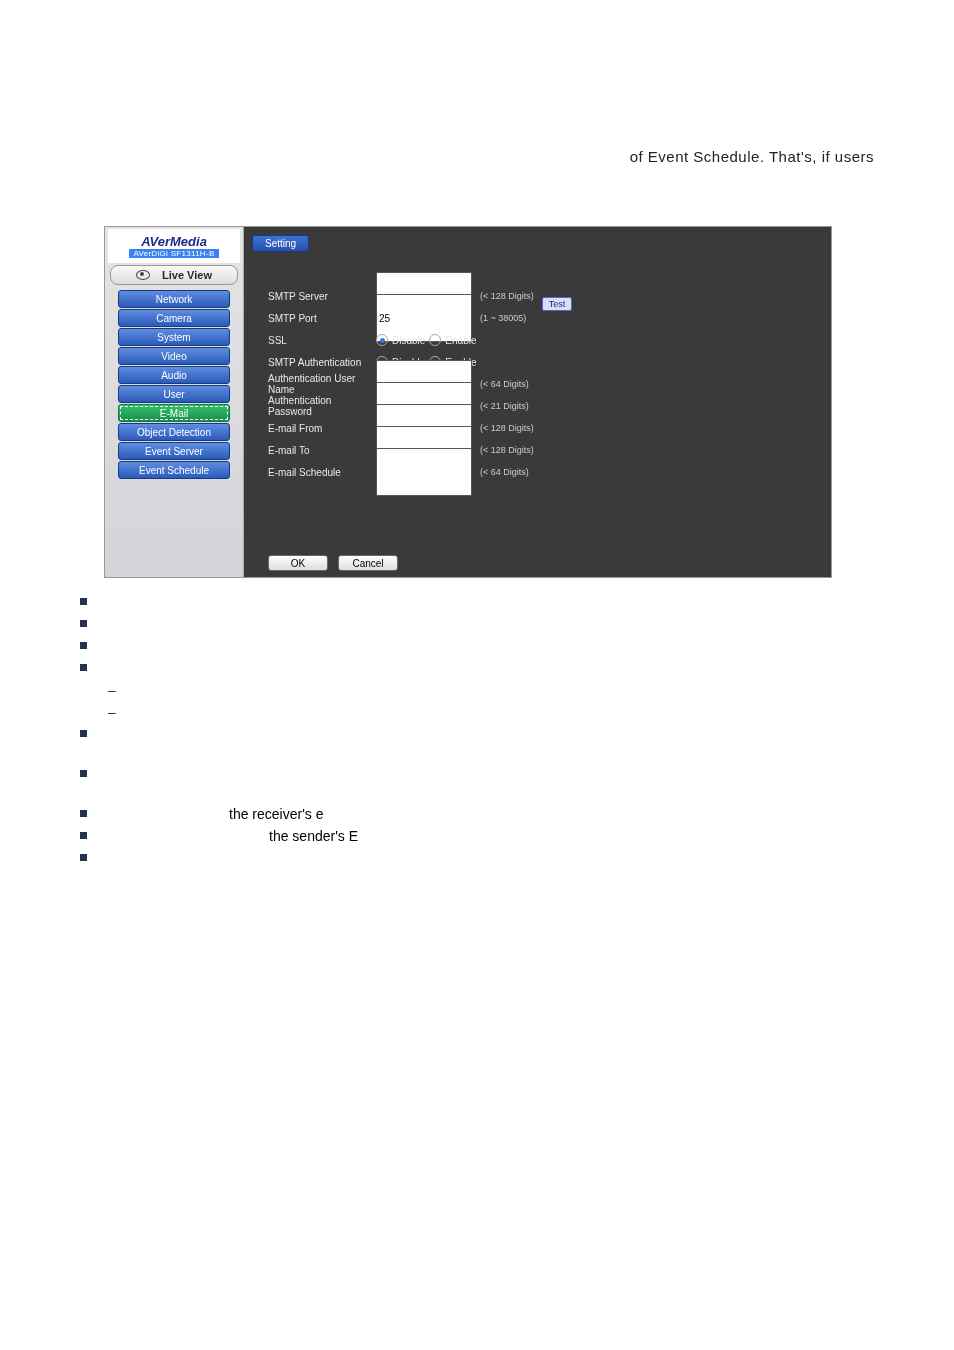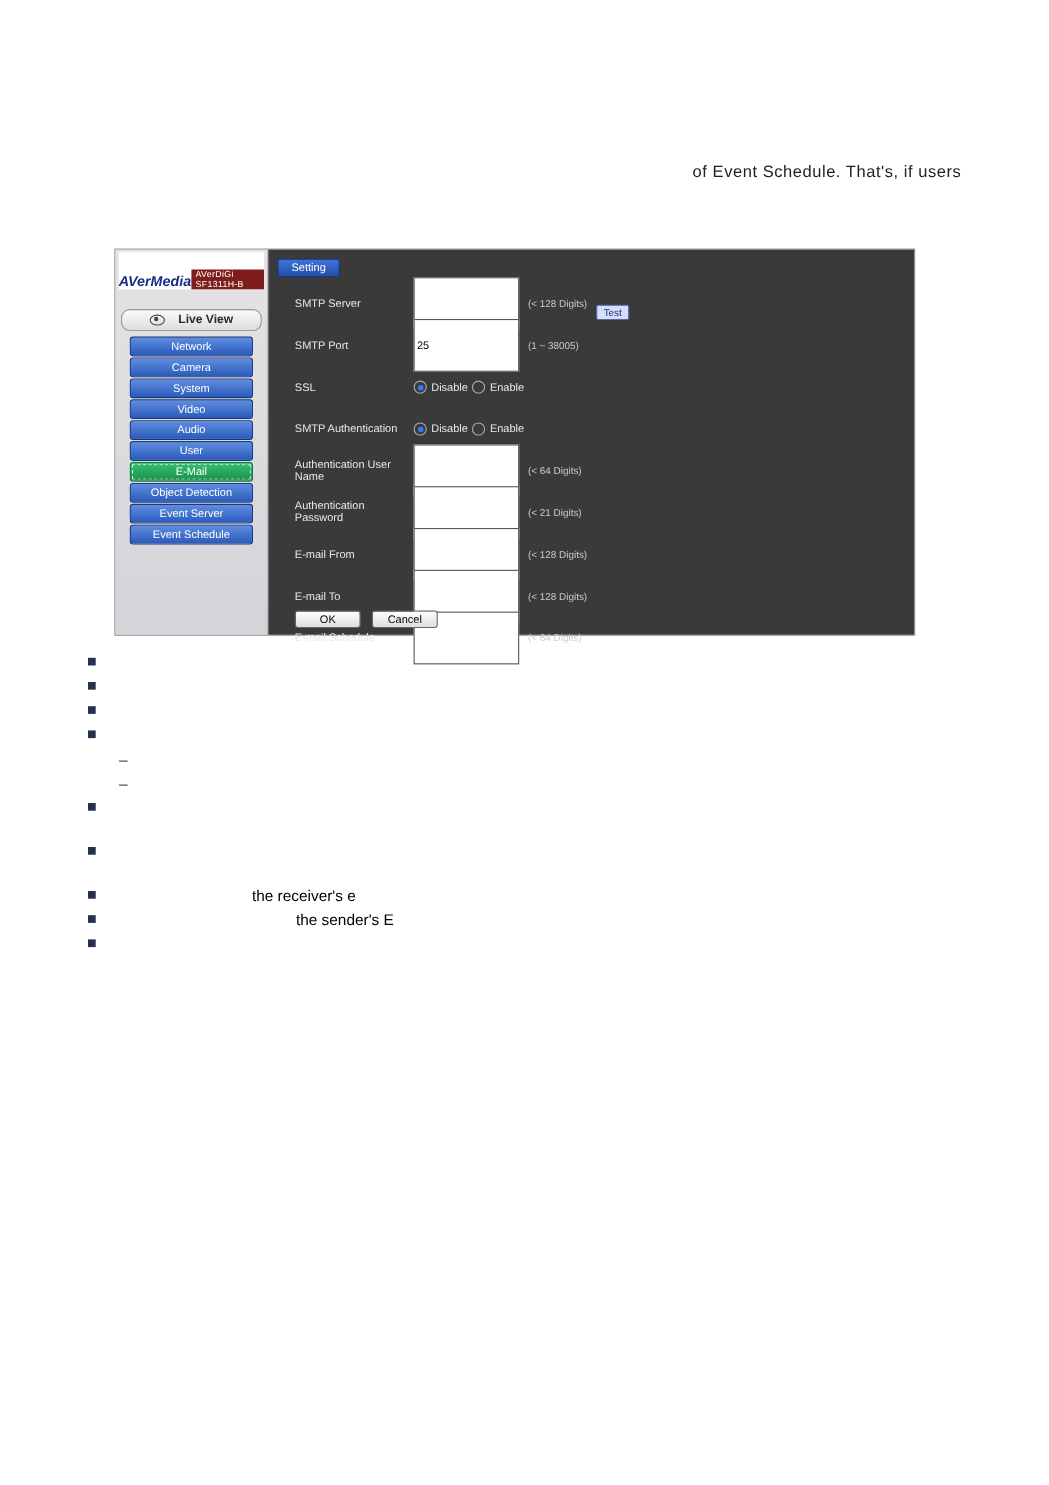--- a/index.html
+++ b/index.html
@@ -40,34 +40,34 @@
     border-right: 1px solid #aaa;
     display: flex;
     flex-direction: column;
     align-items: center;
     padding-top: 2px;
   }
   .logo-block {
     width: 132px;
     height: 34px;
     background: #fff;
-    margin-bottom: 18px;
-    display:flex;
-    flex-direction:row;
-    align-items:flex-end;
+    margin-bottom: 2px;
+    display:flex;
+    flex-direction:column;
+    align-items:center;
     justify-content:center;
   }
   .logo-text {
     color:#1a2b8a;
     font-weight:bold;
     font-style:italic;
     font-size:13px;
   }
   .logo-sub {
-    background:#7f1d1d;
+    background:#3b82f6;
     color:#fff;
     font-size:8px;
     padding:0 4px;
     letter-spacing:0.3px;
   }
   .live-view {
     width: 126px;
     height: 18px;
     background: linear-gradient(#fafafa,#ddd);
     border: 1px solid #999;
@@ -117,24 +117,24 @@
     top:8px;left:8px;
     background:linear-gradient(#3f72d8,#2650a8);
     color:#fff;
     border:1px solid #1a3a80;
     border-radius:3px;
     padding:2px 12px;
     font-size:10px;
   }
   .form {
     position:absolute;
-    top:40px;left:24px;right:24px;
+    top:60px;left:24px;right:24px;
     display:flex;
     flex-direction:column;
-    gap:20px;
+    gap:4px;
   }
   .row {
     display:flex;
     align-items:center;
     gap:8px;
     height:18px;
   }
   .row label {
     width:100px;
     color:#e8e8e8;

